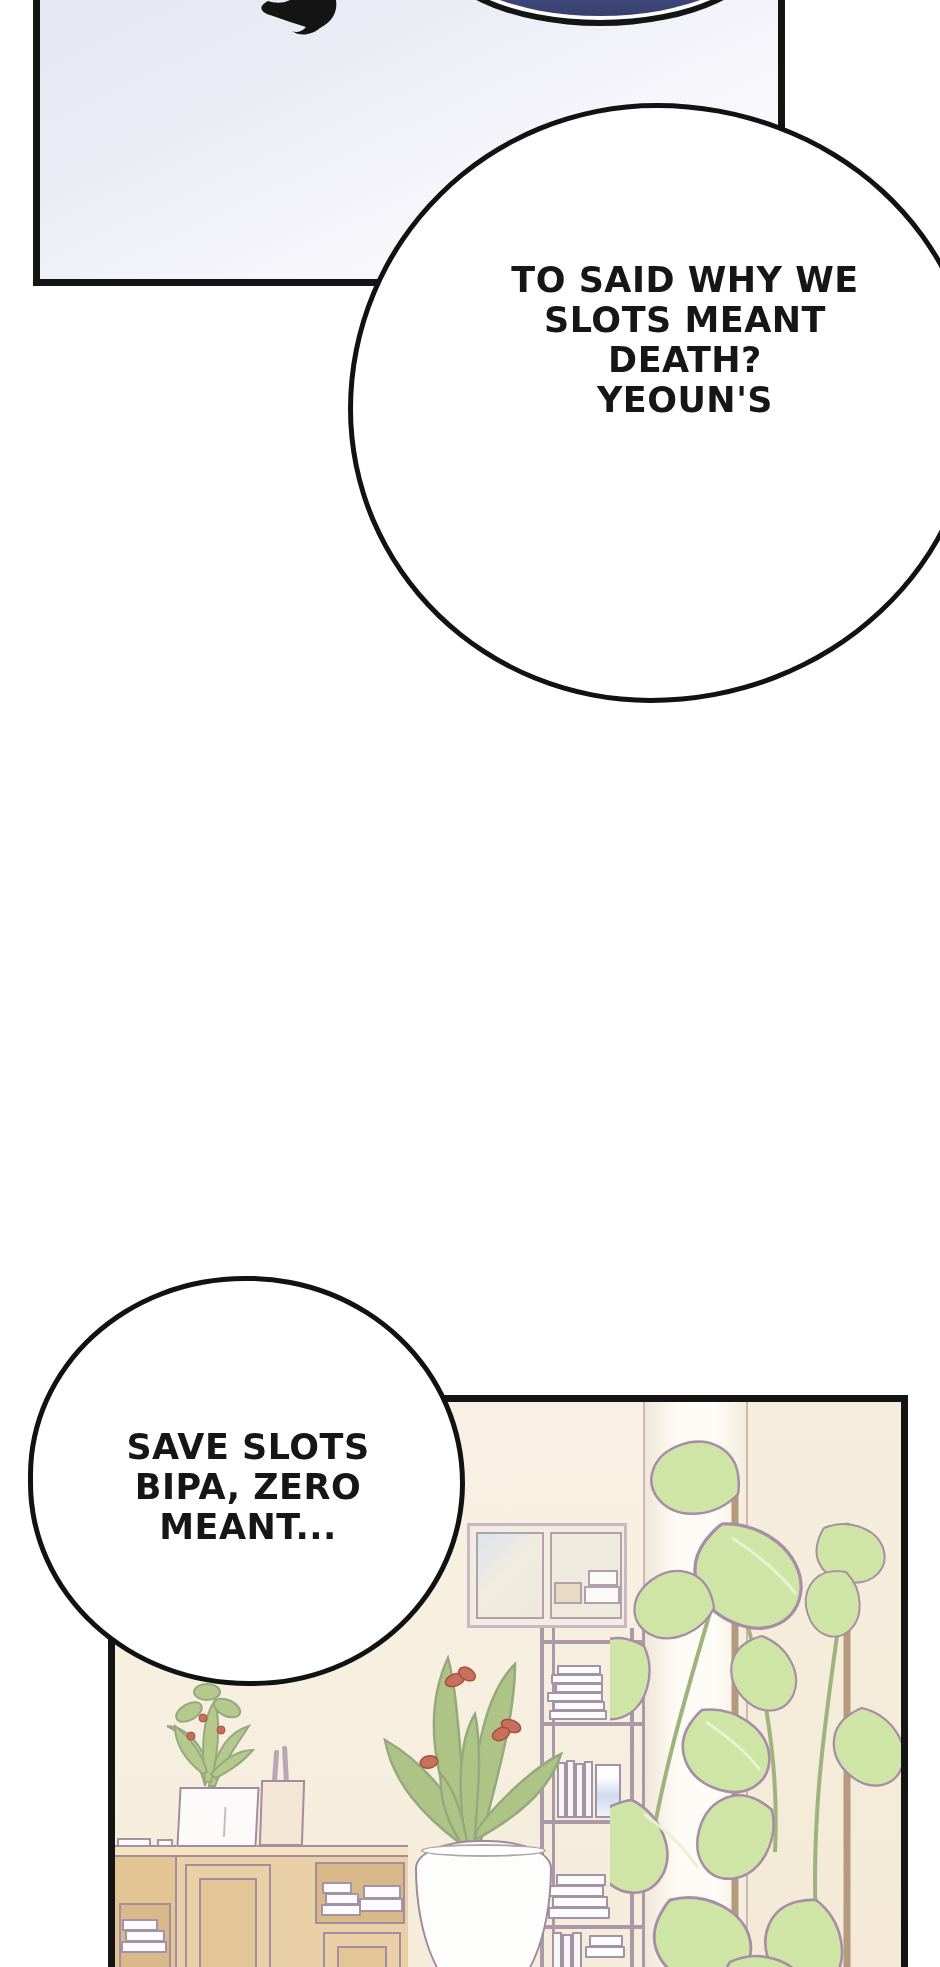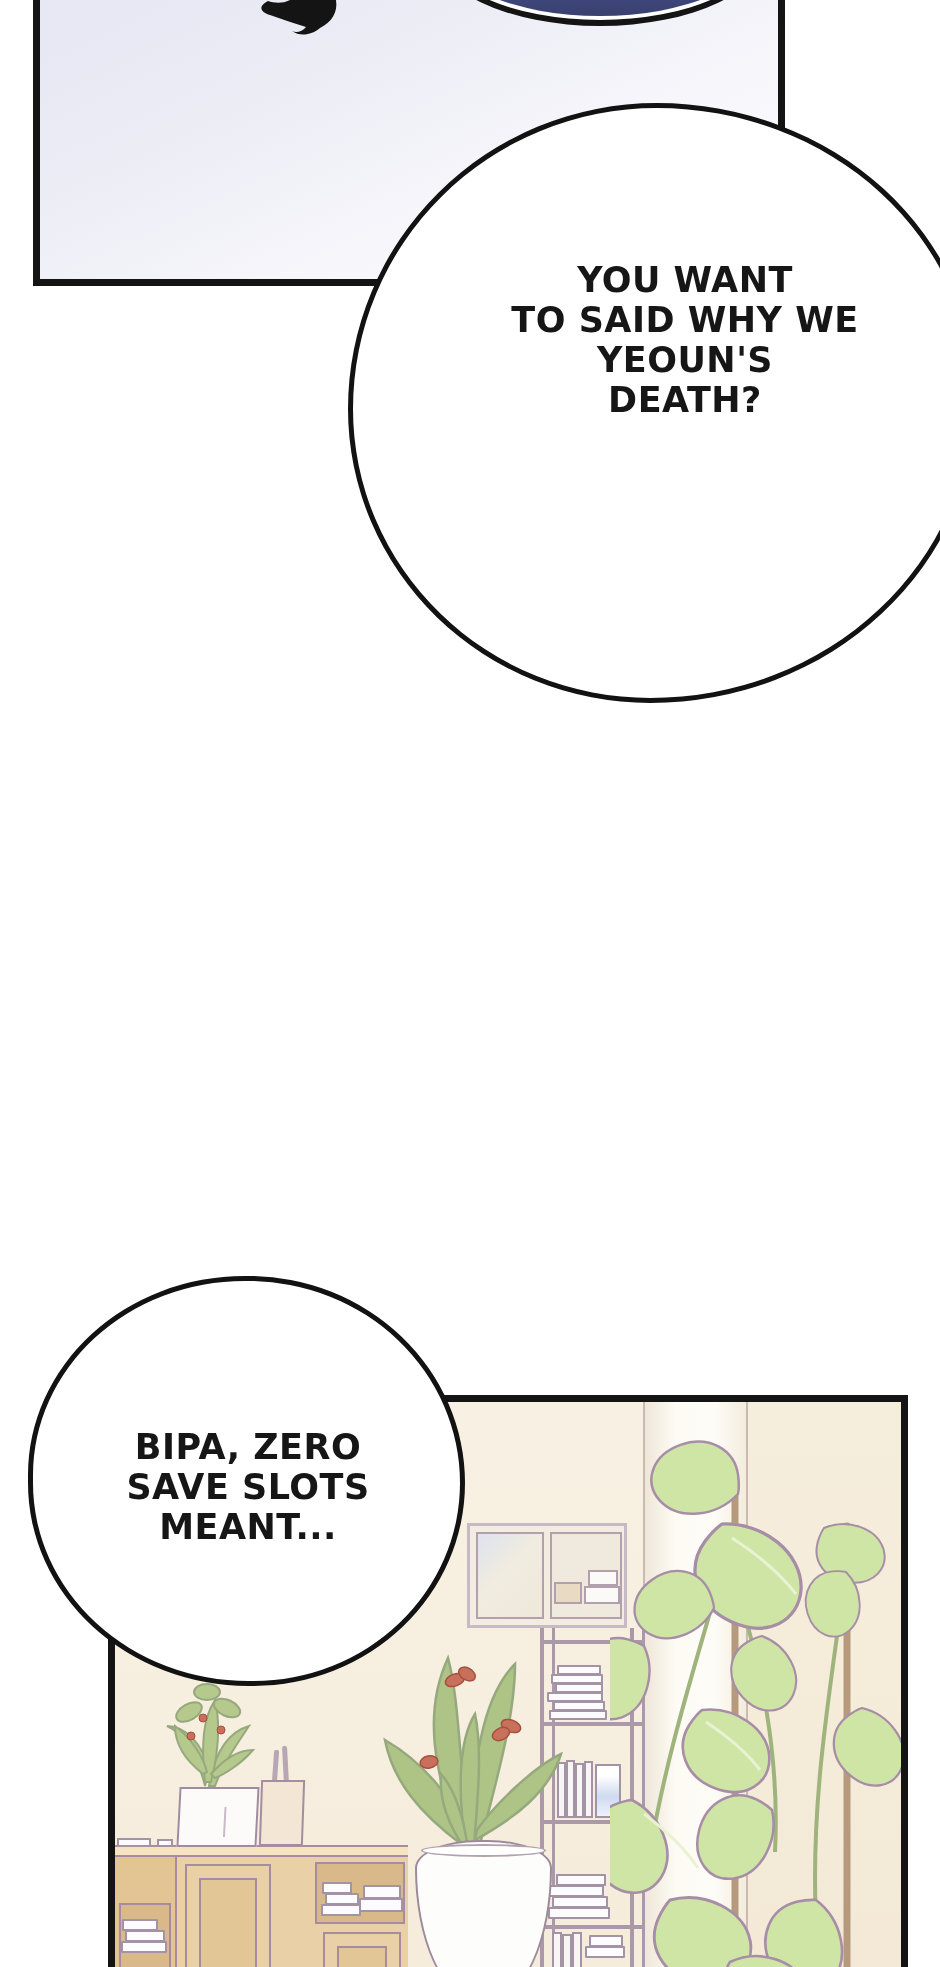--- a/index.html
+++ b/index.html
@@ -125,24 +125,24 @@
       <div class="navy-inner"></div>
     </div>
   </div>
 
   <svg class="squiggle" width="90" height="38" viewBox="0 0 90 38">
     <path d="M16 1 C6 6 8 12 18 15 C32 20 44 24 54 27 C50 32 44 33 40 31 C48 37 60 35 68 28 C80 22 86 12 84 0 L38 0 C30 4 22 3 16 1 Z" fill="#141414"></path>
   </svg>
 
   <div class="bubble bubble1">
     <div class="btext btext1">
-      <div>YOU WANT</div>
       <div>TO SAID WHY WE</div>
+      <div>SLOTS MEANT</div>
+      <div>DEATH?</div>
       <div>YEOUN'S</div>
-      <div>DEATH?</div>
     </div>
   </div>
 
   <div class="panel2">
     <div class="wall-left"></div>
     <div class="wall-right"></div>
     <div class="pillar"></div>
 
     <div class="cabinet">
       <div class="cab-door l"></div>
@@ -293,19 +293,19 @@
       <g stroke="#e9f2d2" stroke-width="3" fill="none">
         <path d="M122 116 C150 134 172 154 186 172"></path>
         <path d="M96 300 C120 316 138 332 150 348"></path>
         <path d="M34 392 C58 410 76 428 88 446"></path>
       </g>
     </svg>
   </div>
 
   <div class="bubble bubble2">
     <div class="btext btext2">
+      <div>SAVE SLOTS</div>
       <div>BIPA, ZERO</div>
-      <div>SAVE SLOTS</div>
       <div>MEANT...</div>
     </div>
   </div>
 
 </div>
 
 </body></html>

